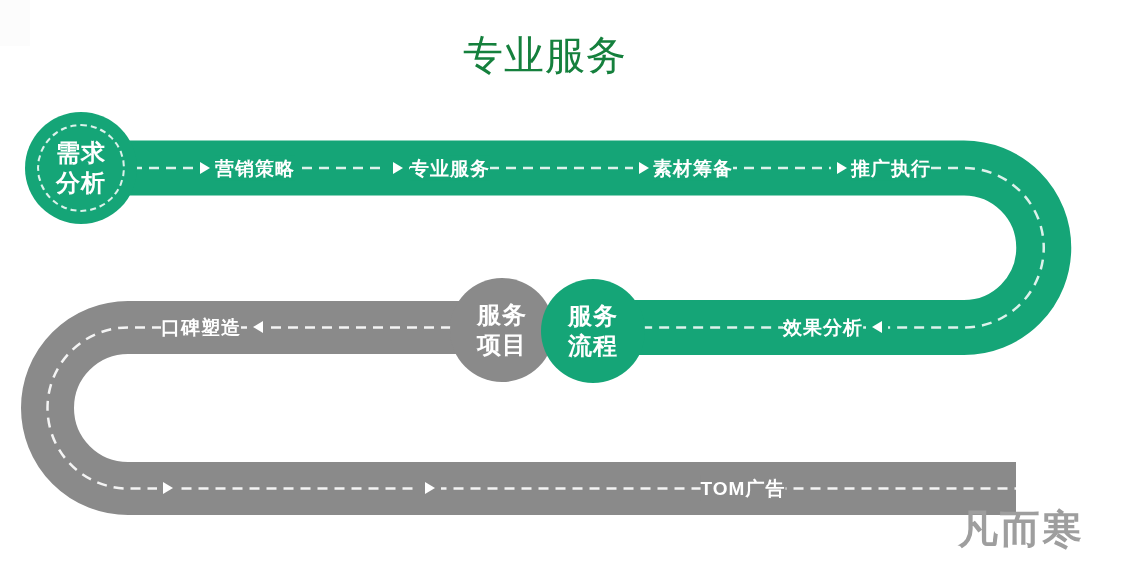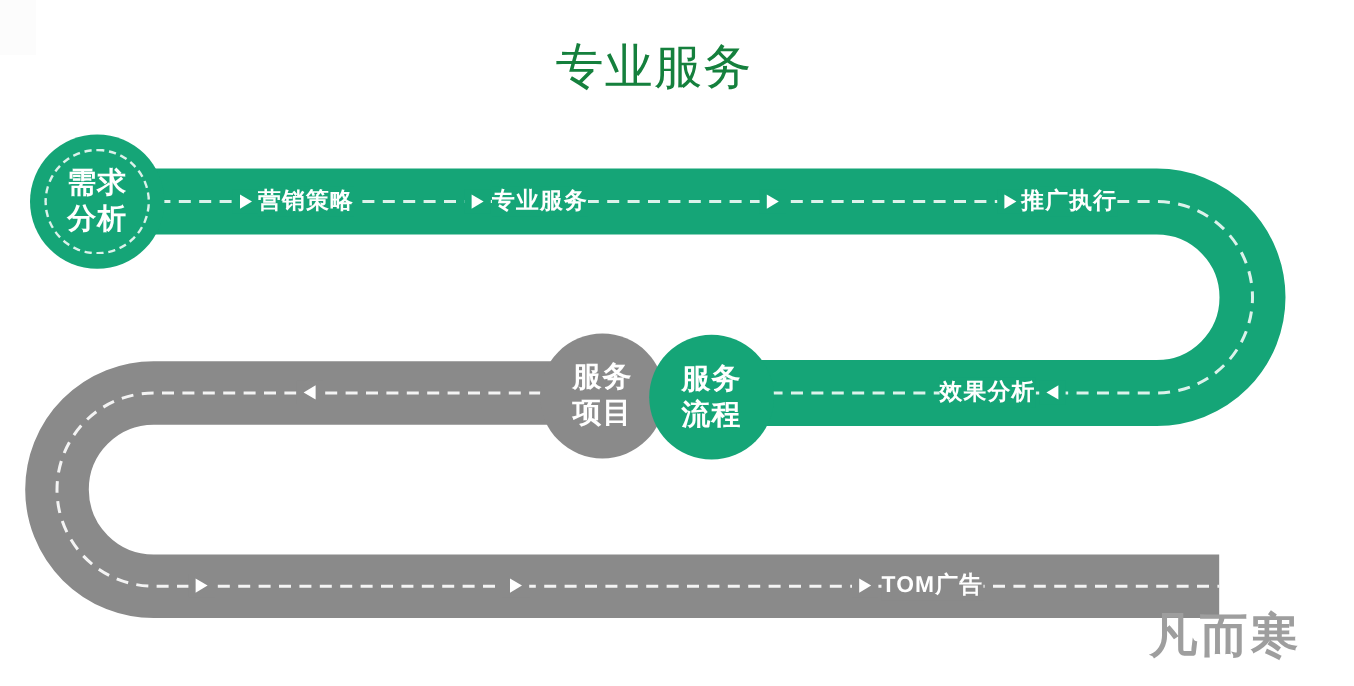--- a/index.html
+++ b/index.html
@@ -90,44 +90,46 @@
       <span class="tri-r"></span>
     </span>
   <span class="bar-label on-green" style="left:255px;top:168px;">营销策略</span>
   <span class="arrow on-green" style="left:398px;top:168px;">
       <span class="tri-r"></span>
     </span>
   <span class="bar-label on-green" style="left:450px;top:168px;">专业服务</span>
   <span class="arrow on-green" style="left:644px;top:168px;">
       <span class="tri-r"></span>
     </span>
+  <span class="bar-label on-green" style="left:693px;top:168px;">素材筹备</span>
   <span class="arrow on-green" style="left:842px;top:168px;">
       <span class="tri-r"></span>
     </span>
   <span class="bar-label on-green" style="left:891px;top:168px;">推广执行</span>
 
   <span class="bar-label on-green" style="left:823px;top:327px;">效果分析</span>
   <span class="arrow on-green" style="left:877px;top:327px;">
       <span class="tri-l"></span>
     </span>
 
+  <span class="bar-label on-gray" style="left:201px;top:327px;">口碑塑造</span>
   <span class="arrow on-gray" style="left:258px;top:327px;">
       <span class="tri-l"></span>
     </span>
 
   <span class="arrow on-gray" style="left:168px;top:488px;">
       <span class="tri-r"></span>
     </span>
   <span class="arrow on-gray" style="left:430px;top:488px;">
       <span class="tri-r"></span>
     </span>
   <span class="arrow on-gray" style="left:721px;top:488px;">
       <span class="tri-r"></span>
     </span>
-  <span class="bar-label on-gray" style="left:777px;top:488px;">TOM广告</span>
+  <span class="bar-label on-gray" style="left:743px;top:488px;">TOM广告</span>
 
   <div class="watermark">凡而寒</div>
 
   <div class="node green start">
     <span class="ring"></span>
     <span class="label">需求
 分析</span>
   </div>
 
   <div class="node gray hub-gray">

